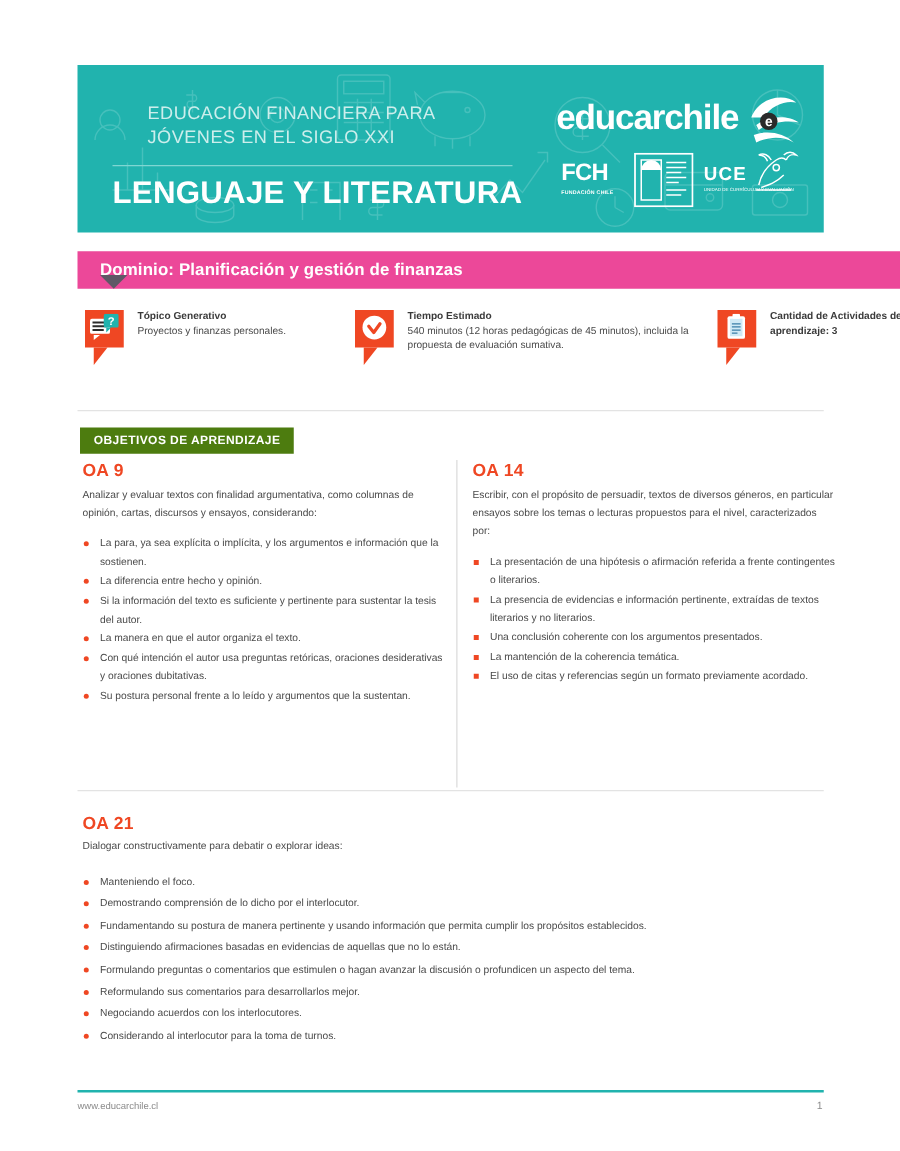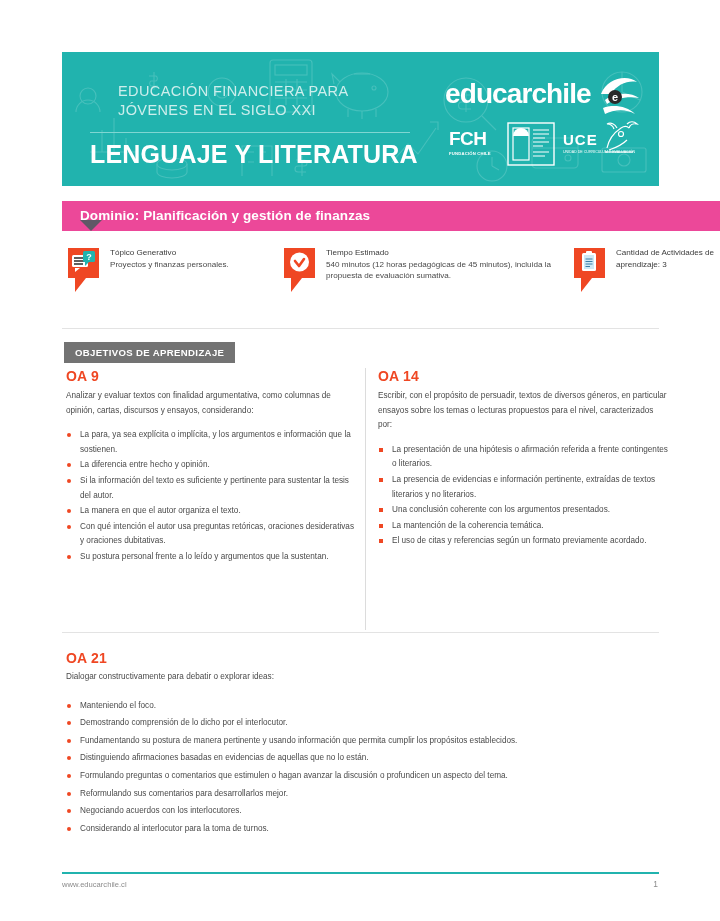--- a/index.html
+++ b/index.html
@@ -86,30 +86,30 @@
     width: 0; height: 0;
     border-left: 0 solid transparent;
     border-right: 11px solid transparent;
     border-top: 14px solid #ef4723;
   }
   .pin svg { position: absolute; left: 4px; top: 3px; }
   .info-text {
     position: absolute; left: 42px; top: -1px;
     font-size: 8.1px; line-height: 11.6px; color: #4a4a4a;
   }
-  .info-text b { color: #3b3b3b; font-weight: normal; text-align: right; }
+  .info-text b { color: #3b3b3b; font-weight: bold; text-align: right; }
 
   .hr-light {
     position: absolute; left: 62px; width: 597px; height: 1px; background: #e3e3e3;
   }
 
   
   .oa-badge {
     position: absolute; left: 64px; top: 342px;
-    background: #737373; color: #fff;
+    background: #4d7c0f; color: #fff;
     font-size: 9.6px; font-weight: bold; letter-spacing: .35px;
     padding: 5px 11px 5px 11px;
   }
   .oa-cols {
     position: absolute; left: 62px; top: 368px; width: 597px; height: 263px;
   }
   .oa-col { position: absolute; top: 0; }
   .oa-col.left  { left: 4px;   width: 290px; }
   .oa-col.right { left: 316px; width: 290px; }
   .col-divider {

